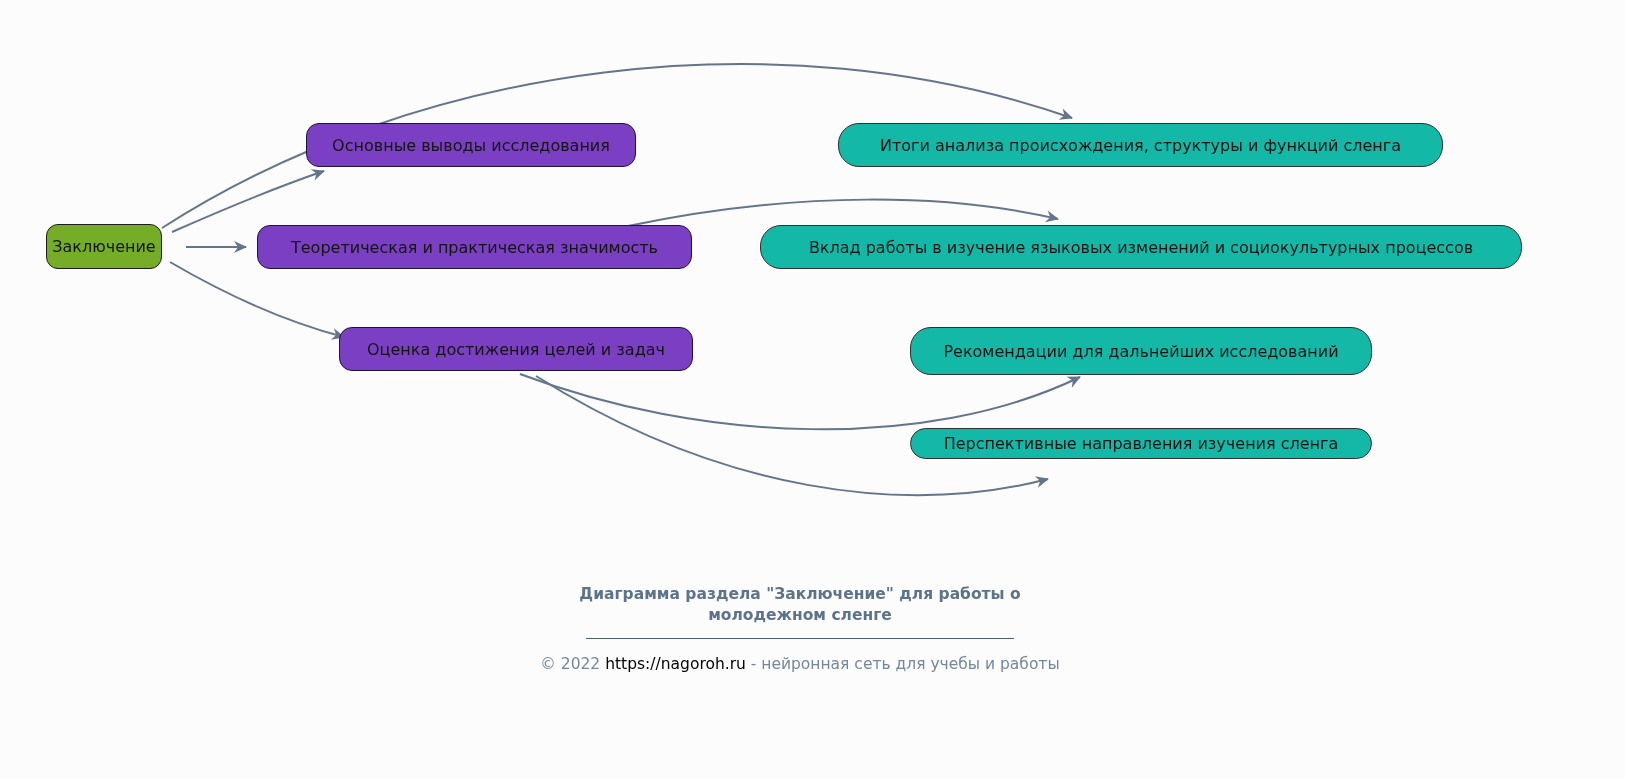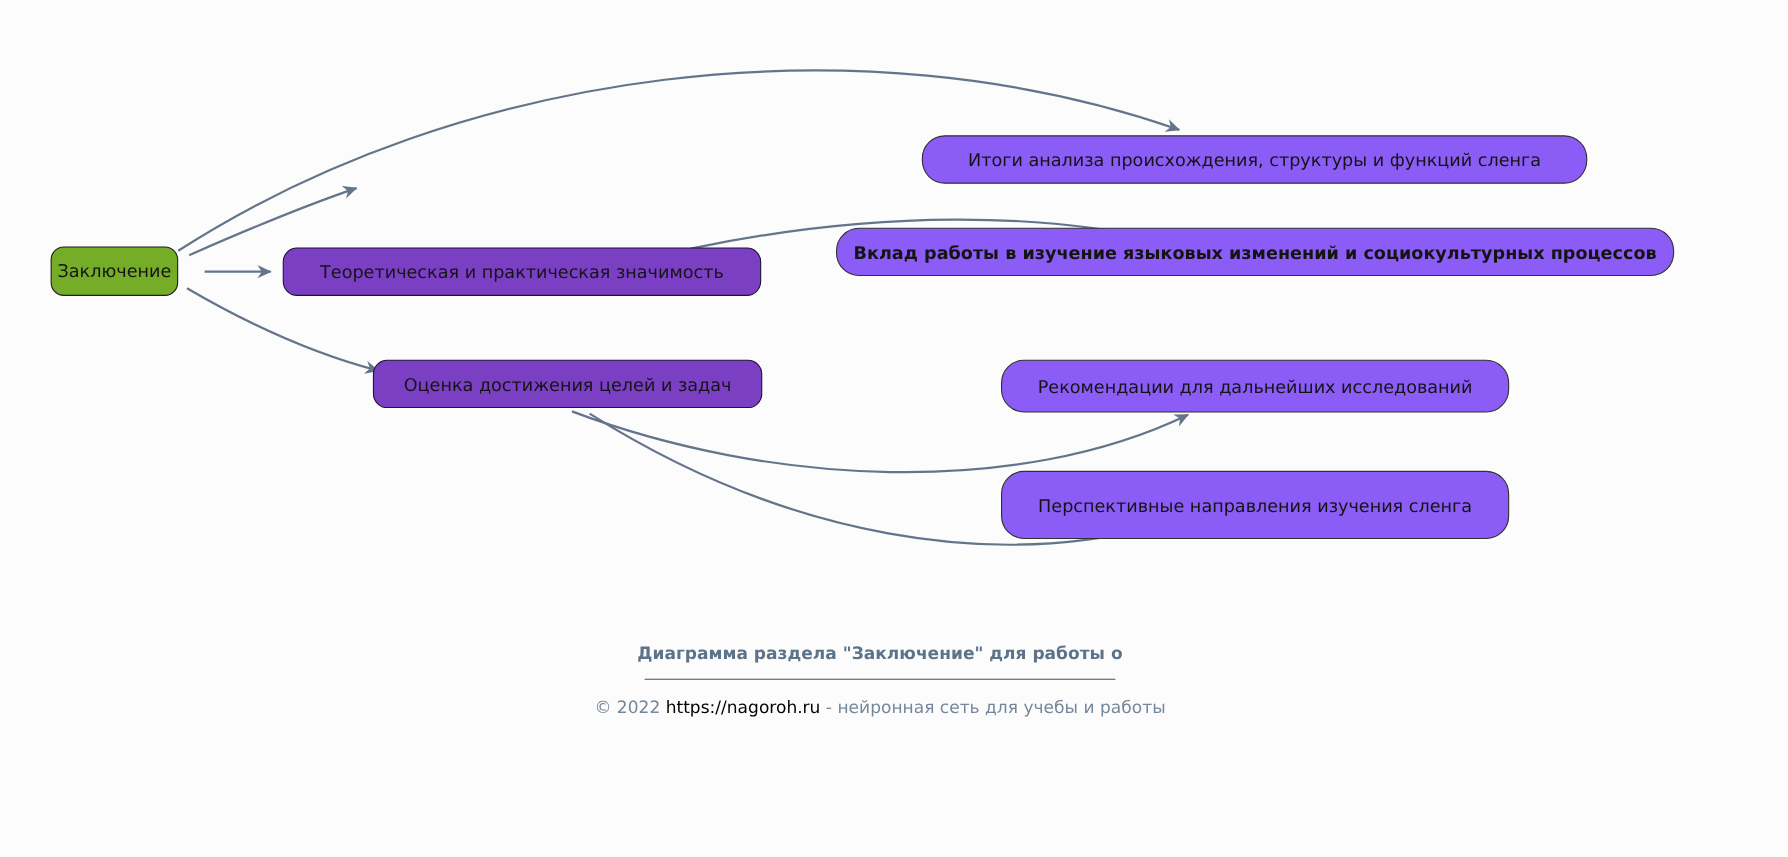--- a/index.html
+++ b/index.html
@@ -17,21 +17,21 @@
     font-size:16px;color:#141414;white-space:nowrap;
     box-sizing:border-box;
   }
   .node-root{
     background:#76ad28;border:1.6px solid #1d1d1d;border-radius:12px;
   }
   .node-branch{
     background:#7b3fc4;border:1.6px solid #241136;border-radius:13px;
   }
   .node-leaf{
-    background:#8b5cf6;border:1.5px solid #303030;border-radius:21px;
+    background:#14b8a6;border:1.5px solid #303030;border-radius:21px;
   }
   .footer{
     position:absolute;left:400px;top:584px;width:800px;z-index:2;
     text-align:center;
   }
   .caption{
     font-size:15.5px;font-weight:bold;color:#5d7389;line-height:1.35;
   }
   .divider{
     width:428px;margin:12px auto 0 auto;height:0;
@@ -61,46 +61,50 @@
       <path d="M 628,226 C 800,190 950,194 1058,219" marker-end="url(#ah)"></path>
       <path d="M 520,374 C 700,442 925,452 1080,377" marker-end="url(#ah)"></path>
       <path d="M 536,376 C 720,492 905,516 1048,479" marker-end="url(#ah)"></path>
     </g>
   </svg>
 
   <div class="node node-root" style="left:46px;top:224px;width:116px;height:45px;">
     <span>Заключение</span>
   </div>
 
+  <div class="node node-branch" style="left:306px;top:123px;width:330px;height:44px;">
+    <span>Основные выводы исследования</span>
+  </div>
 
   <div class="node node-branch" style="left:257px;top:225px;width:435px;height:44px;">
     <span>Теоретическая и практическая значимость</span>
   </div>
 
   <div class="node node-branch" style="left:294px;top:327px;width:354px;height:44px;margin-left:45px;">
     <span>Оценка достижения целей и задач</span>
   </div>
 
   <div class="node node-leaf" style="left:838px;top:123px;width:605px;height:44px;">
     <span>Итоги анализа происхождения, структуры и функций сленга</span>
   </div>
 
-  <div class="node node-leaf" style="left:760px;top:207px;width:762px;height:44px;font-weight:bold;">
+  <div class="node node-leaf" style="left:760px;top:225px;width:762px;height:44px;">
     <span>Вклад работы в изучение языковых изменений и социокультурных процессов</span>
   </div>
 
   <div class="node node-leaf" style="left:910px;top:327px;width:462px;height:48px;">
     <span>Рекомендации для дальнейших исследований</span>
   </div>
 
-  <div class="node node-leaf" style="left:910px;top:428px;width:462px;height:62px;text-align:center;">
+  <div class="node node-leaf" style="left:910px;top:428px;width:462px;height:31px;text-align:center;">
     <span>Перспективные направления изучения сленга</span>
   </div>
 
   <div class="footer">
     <div class="caption">
       <div>Диаграмма раздела "Заключение" для работы о</div>
+      <div>молодежном сленге</div>
     </div>
     <div class="divider"></div>
     <div class="copyright"><span>© 2022 </span><a href="#">https://nagoroh.ru</a><span> - нейронная сеть для учебы и работы</span></div>
   </div>
 
 </div>
 
 </body></html>

